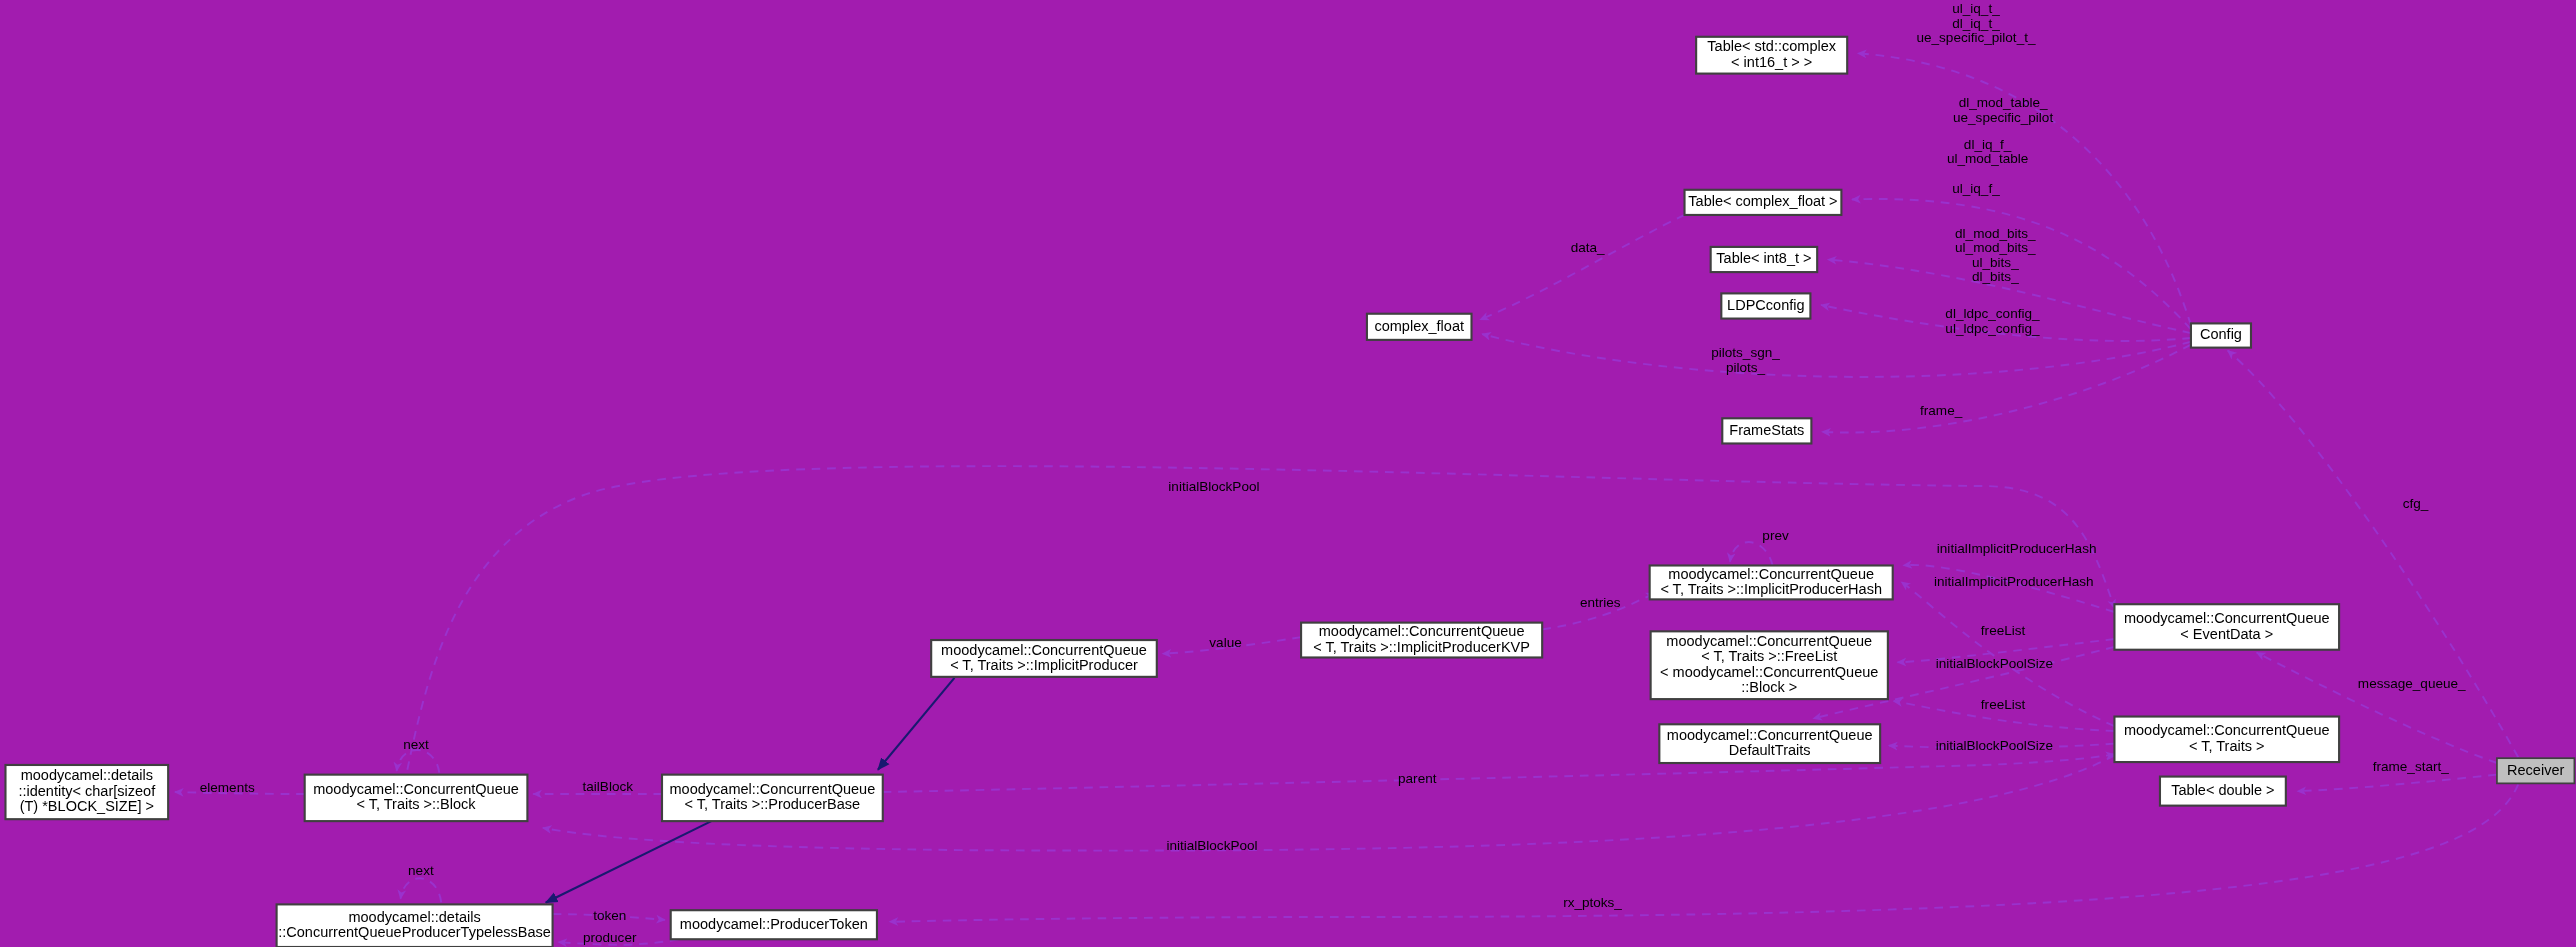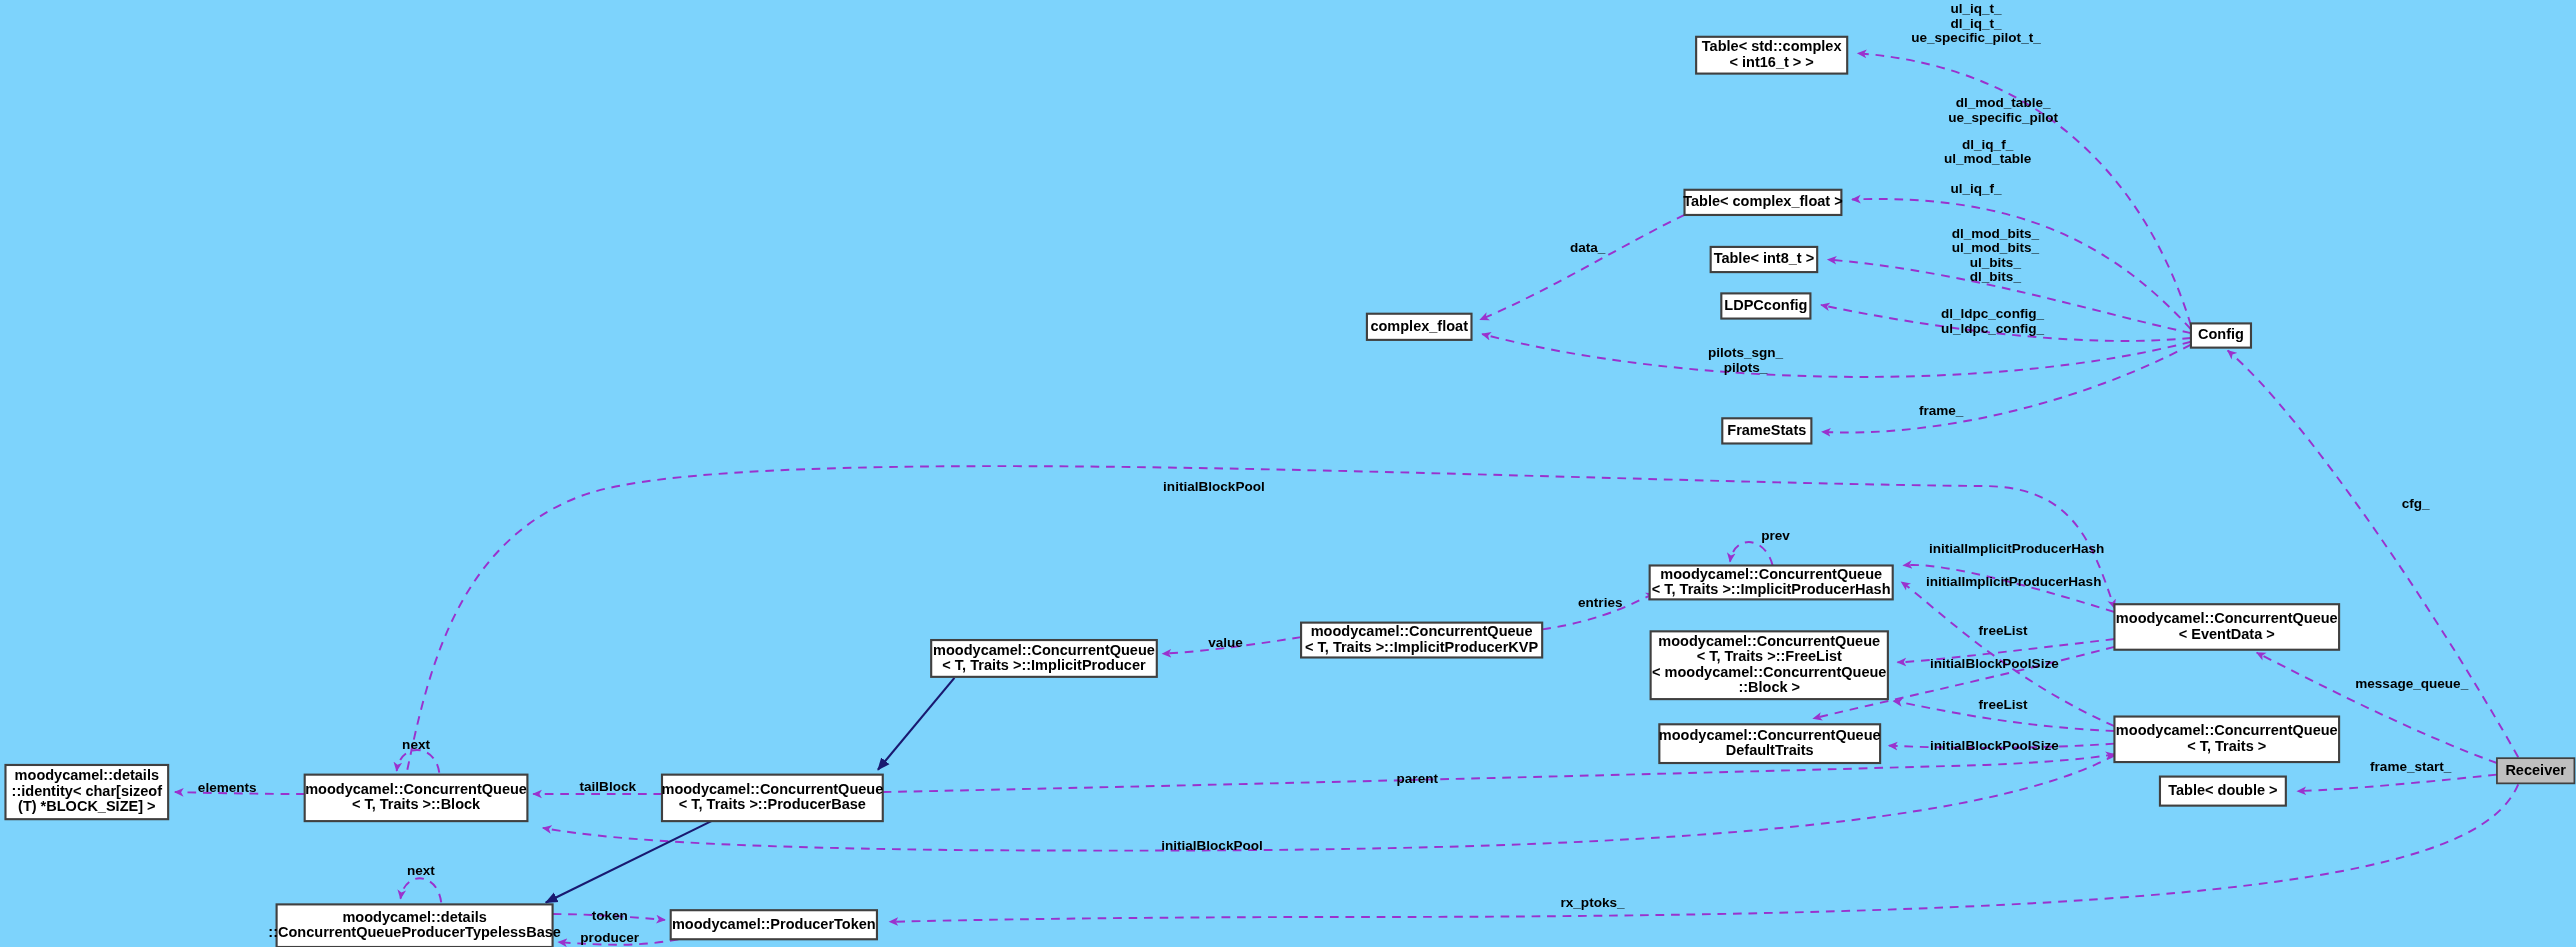--- a/index.html
+++ b/index.html
@@ -7,23 +7,22 @@
     padding: 0;
     background: #ffffff;
   }
   body {
     font-family: "Liberation Sans", sans-serif;
   }
   #diagram-root {
     position: relative;
     width: 2576px;
     height: 947px;
-    background: #7dd3fc;
+    background: #a21caf;
     overflow: hidden;
-    font-weight: bold;
   }
   svg#uml-canvas {
     position: absolute;
     left: 0;
     top: 0;
     width: 2576px;
     height: 947px;
   }
   .node-box {
     fill: #ffffff;

